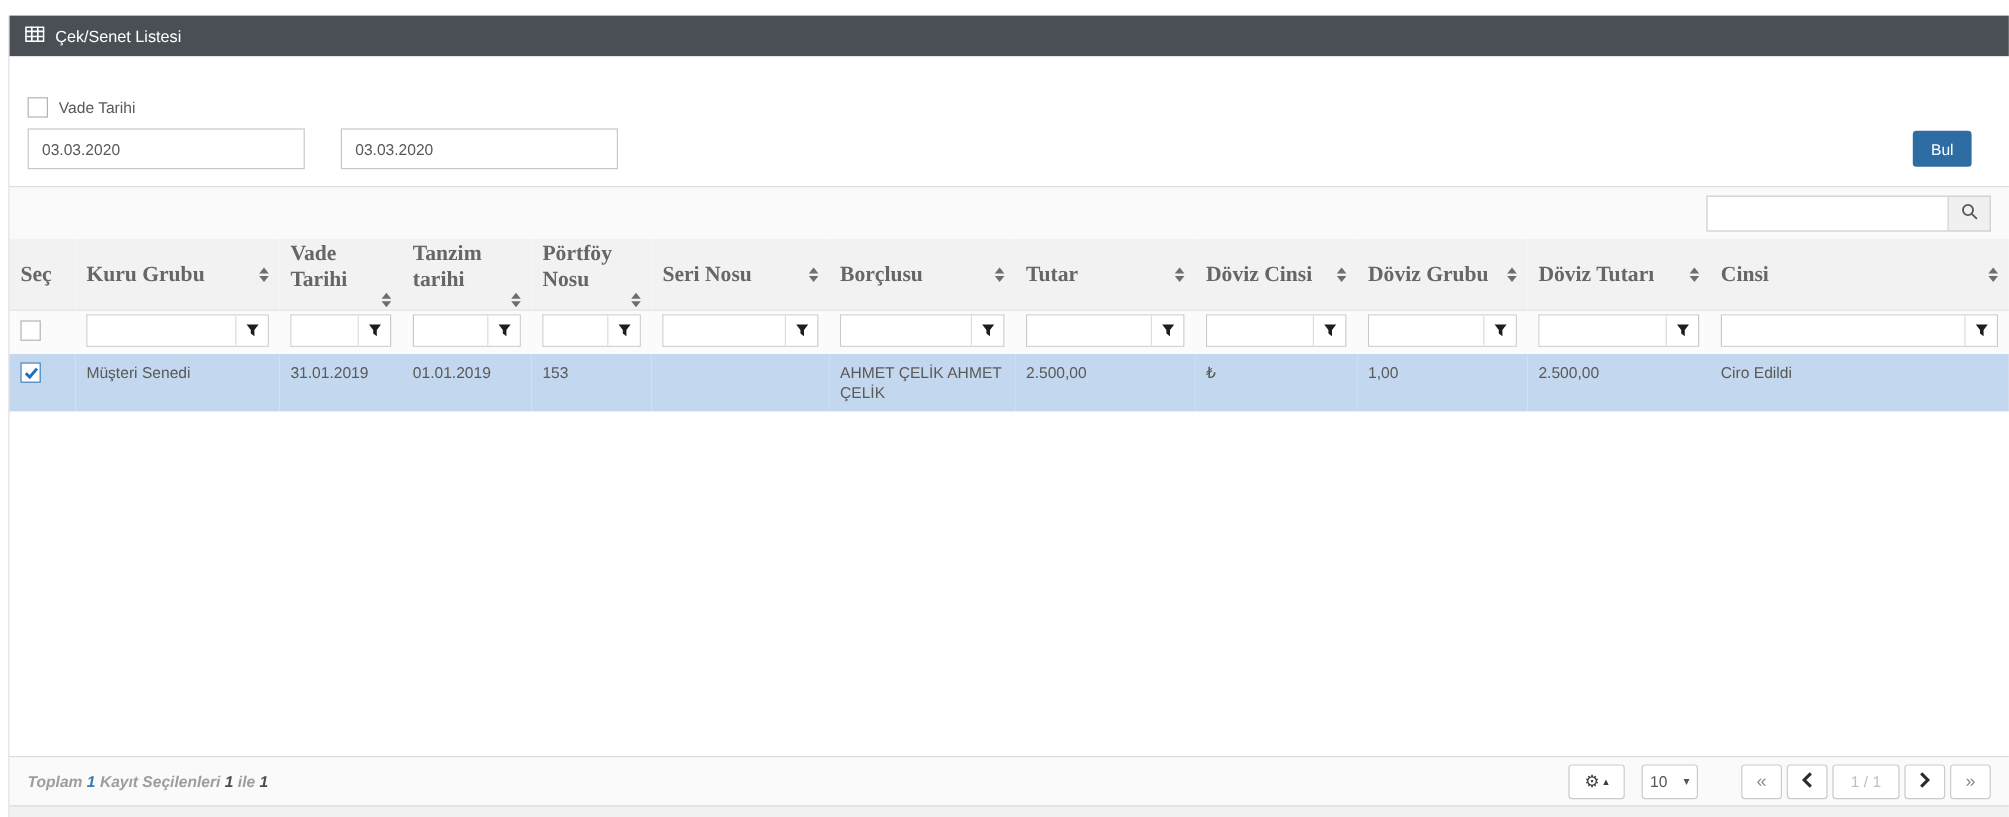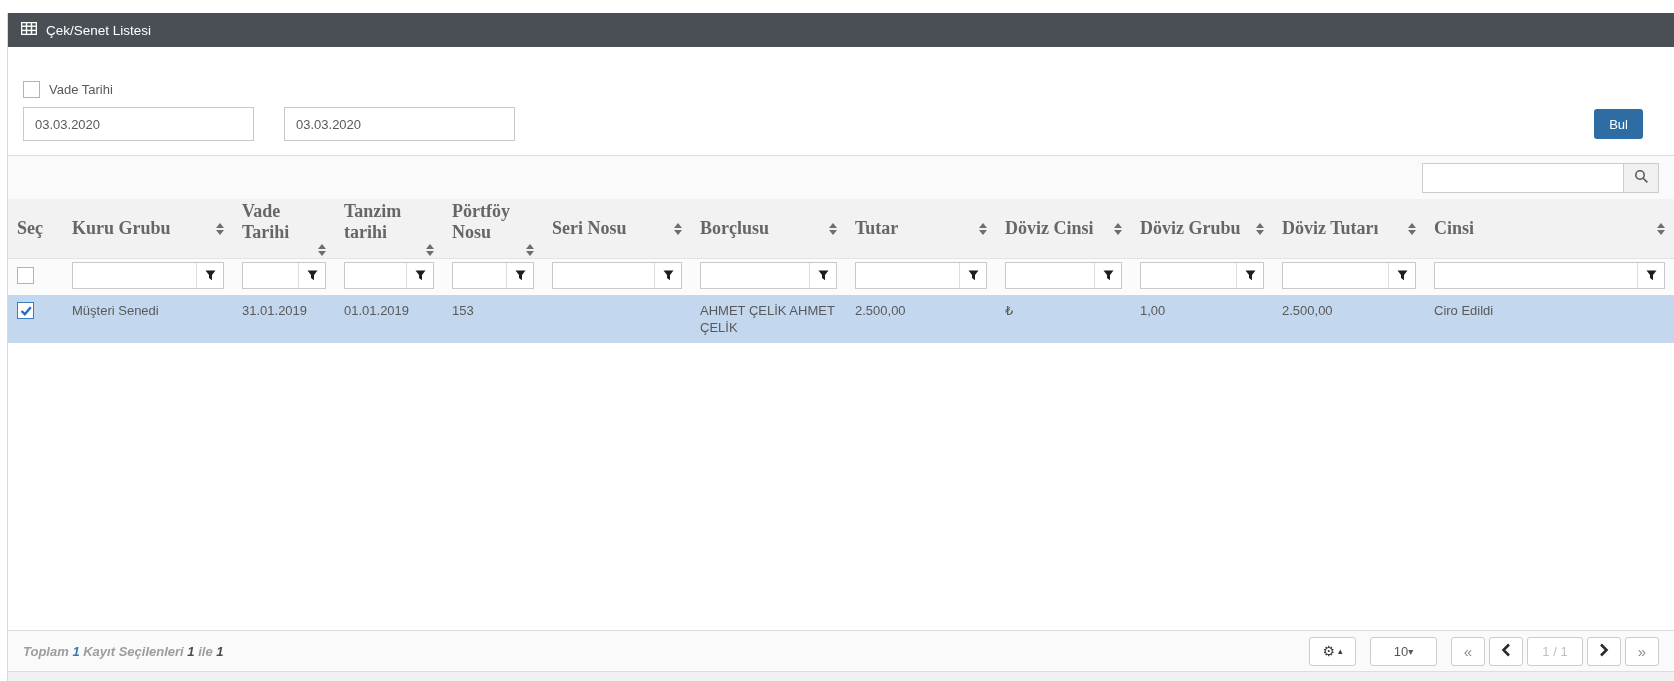--- a/index.html
+++ b/index.html
@@ -65,21 +65,21 @@
   .summary .n-blue { color: #337ab7; }
   .summary .n-dark { color: #4d4d4d; }
 
   .pager { display: flex; align-items: center; gap: 4px; }
   .pager-btn { min-width: 34px; height: 29px; background: #fff; border: 1px solid #ccc; border-radius: 3px;
     display: flex; align-items: center; justify-content: center; font-family: inherit; font-size: 13px;
     color: #8a8a8a; cursor: pointer; padding: 0 6px; }
   .gear-btn { width: 47px; gap: 3px; margin-right: 10px; color: #3c3c3c; }
   .gear-glyph { font-size: 14px; line-height: 1; }
   .caret-up { font-size: 9px; line-height: 1; color: #3c3c3c; }
-  .size-select { width: 67px; margin-right: 10px; color: #555; }
+  .size-select { width: 47px; justify-content: space-between; margin-right: 32px; color: #555; }
   .caret-down { font-size: 10px; color: #555; }
   .pager-btn.symbol { font-size: 15px; }
   .page-indicator { color: #c0c0c0; min-width: 56px; cursor: default; }
 
   
   .actions { flex: none; height: 40px; background: #fff; display: flex; align-items: center; }
   .blue-sliver { width: 3px; height: 31px; background: #2e6da4; margin-left: 21px; margin-right: 2px; }
   .transfer-btn { background: #2e6da4; color: #fff; border: 3px solid #f3e103; height: 35px;
     padding: 0 12px; font-size: 13px; font-family: inherit; cursor: pointer; }
 

